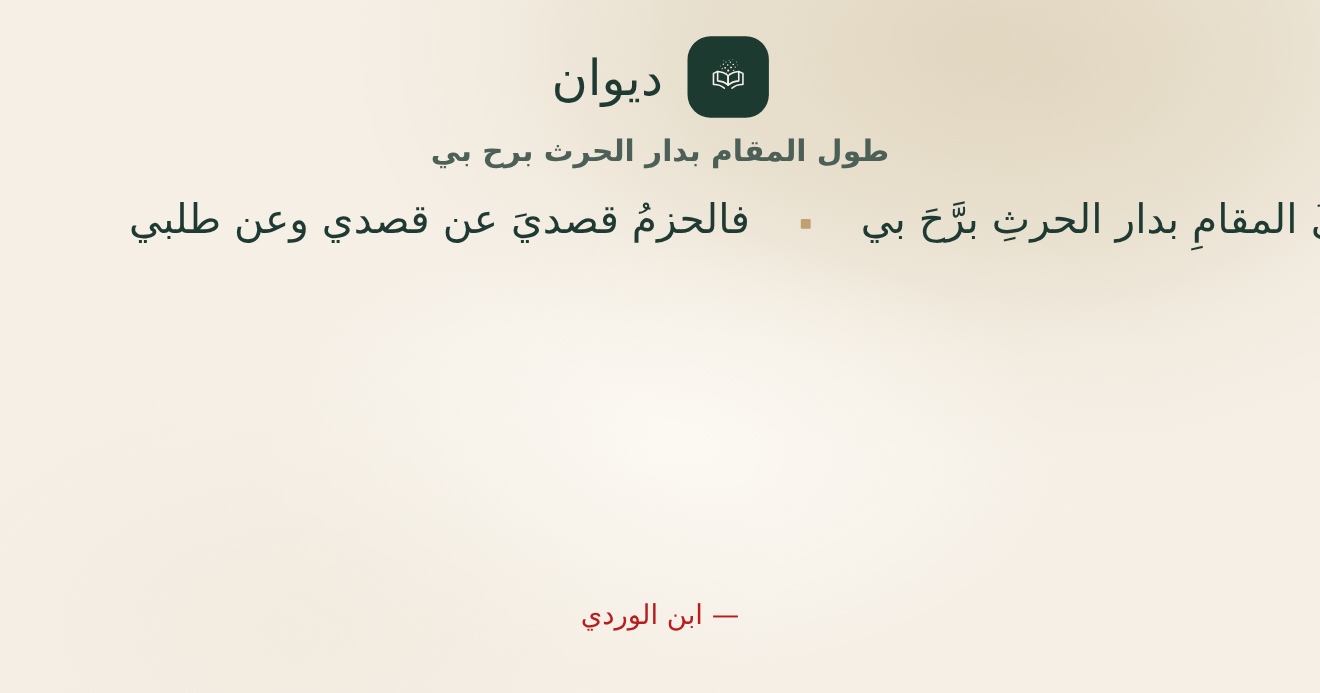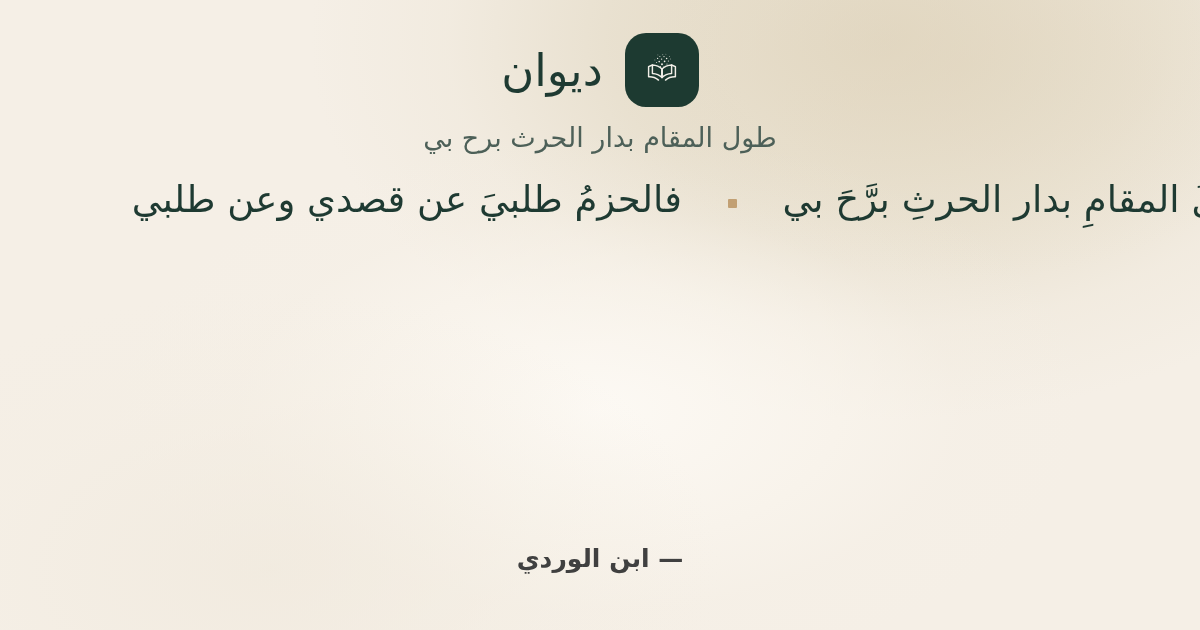--- a/index.html
+++ b/index.html
@@ -111,21 +111,21 @@
   
   .poem-title {
     position: absolute;
     top: 119px;
     left: 0;
     right: 0;
     text-align: center;
     font-size: 27px;
     line-height: 1.4;
     color: #4d6058;
-    font-weight: 400;
+    font-weight: 700;
     white-space: nowrap;
   }
 
   
   .verse-band {
     position: absolute;
     top: 168px;
     left: 0;
     width: 1200px;
     height: 64px;
@@ -164,22 +164,22 @@
     position: absolute;
     bottom: 48px;
     left: 0;
     right: 0;
     text-align: center;
   }
 
   .author {
     font-size: 25px;
     line-height: 1.35;
-    color: #404040;
-    font-weight: 700;
+    color: #b91c1c;
+    font-weight: 400;
     margin-bottom: 6px;
     white-space: nowrap;
   }
 
   .site {
     font-size: 20px;
     line-height: 1.3;
     color: #6e7f76;
     letter-spacing: 4.5px;
     font-weight: 400;
@@ -236,21 +236,21 @@
     </div>
     <div class="brand-name">ديوان</div>
   </div>
 
   <div class="poem-title">طول المقام بدار الحرث برح بي</div>
 
   <div class="verse-band">
     <div class="verse-line">
       <span class="hemistich">يطولُ المقامِ بدار الحرثِ برَّحَ بي</span>
       <span class="verse-sep"></span>
-      <span class="hemistich">فالحزمُ طلبيَ عن قصدي وعن طلبي</span>
+      <span class="hemistich">فالحزمُ قصديَ عن قصدي وعن طلبي</span>
     </div>
   </div>
 
   <div class="footer">
     <div class="author">— ابن الوردي</div>
   </div>
 
 </div>
 
 </body></html>

